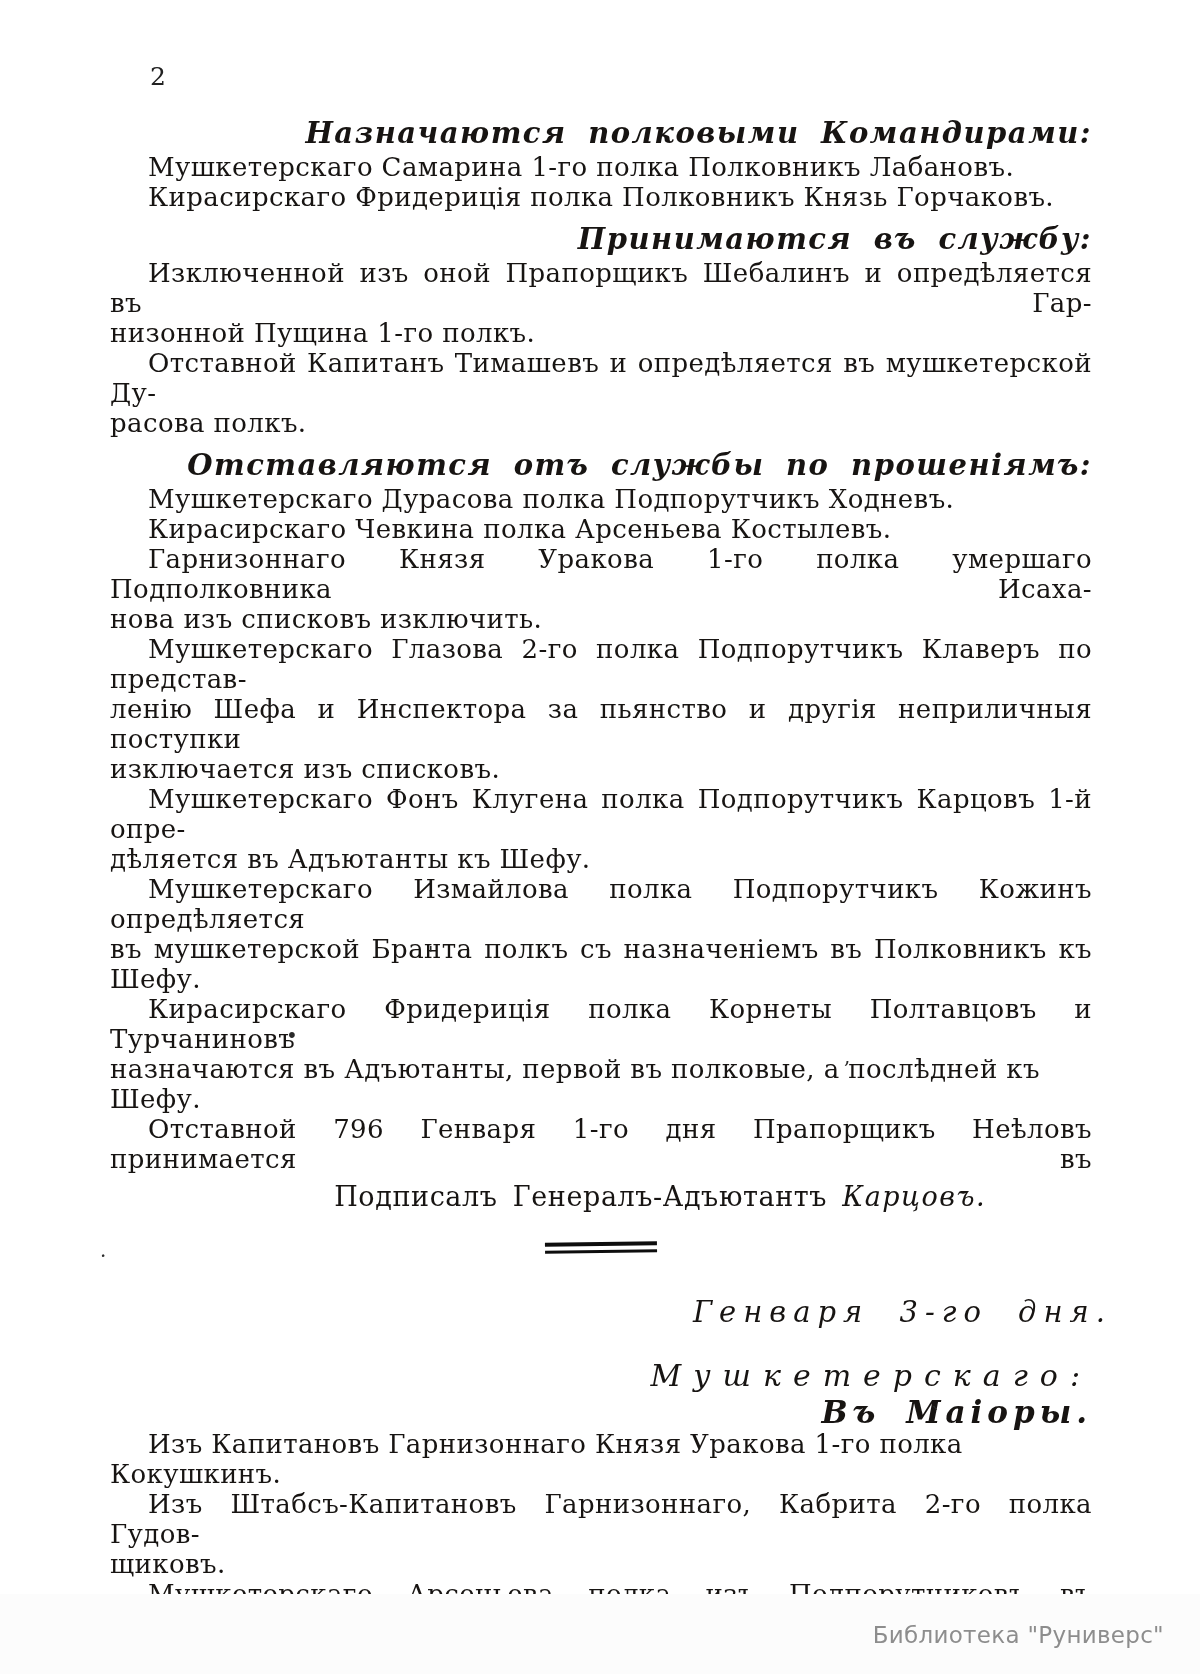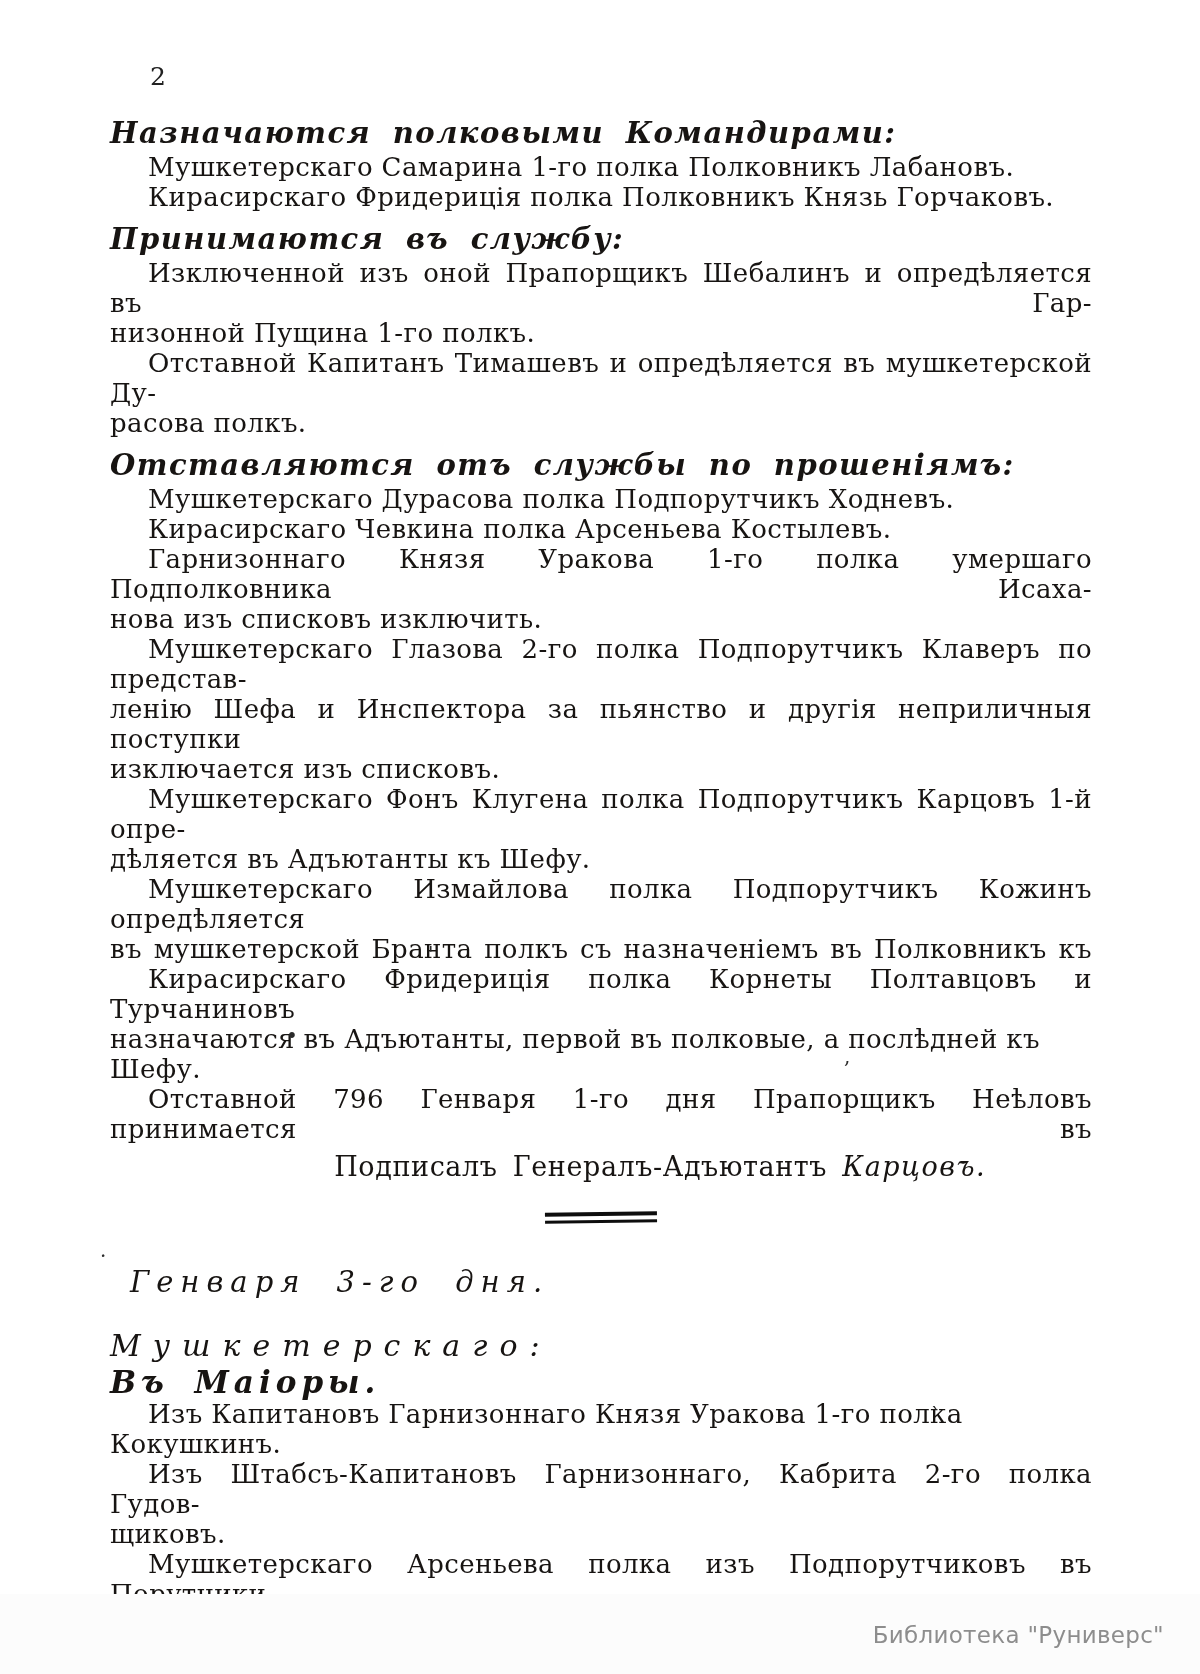--- a/index.html
+++ b/index.html
@@ -13,21 +13,21 @@
   }
   .page-number{
     position:absolute;left:150px;top:62px;
     font-size:25px;color:#222;
   }
   .doc{
     position:absolute;left:110px;top:106px;width:982px;
     font-size:26px;line-height:30px;letter-spacing:.4px;
   }
   .h{
-    font-style:italic;text-align:left;
+    font-style:italic;text-align:right;
     line-height:38px;margin:8px 0 0;
   }
   .h-section{font-weight:bold;font-size:29px;letter-spacing:1.5px;word-spacing:10px;}
   .h-date{font-size:29px;letter-spacing:7px;word-spacing:14px;transform:translateX(20px);}
   .h-produces{font-size:30px;letter-spacing:12px;word-spacing:8px;margin-top:26px;}
   .h-rank{font-weight:bold;font-size:31px;letter-spacing:5px;word-spacing:10px;line-height:34px;margin-top:0;}
   .para{margin:0;}
   .para .line{min-height:30px;}
   .para .line:first-child{text-indent:38px;}
   .para .line.fill{text-align:justify;text-align-last:justify;}
@@ -91,20 +91,21 @@
         <div class="line fill">ленію Шефа и Инспектора за пьянство и другія неприличныя поступки</div>
         <div class="line">изключается изъ списковъ.</div>
       </div>
       <div class="para">
         <div class="line fill">Мушкетерскаго Фонъ Клугена полка Подпорутчикъ Карцовъ 1-й опре-</div>
         <div class="line">дѣляется въ Адъютанты къ Шефу.</div>
       </div>
       <div class="para">
         <div class="line fill">Мушкетерскаго Измайлова полка Подпорутчикъ Кожинъ опредѣляется</div>
         <div class="line fill">въ мушкетерской Бранта полкъ съ назначеніемъ въ Полковникъ къ</div>
+        <div class="line">Шефу.</div>
       </div>
       <div class="para">
         <div class="line fill">Кирасирскаго Фридериція полка Корнеты Полтавцовъ и Турчаниновъ</div>
         <div class="line">назначаются въ Адъютанты, первой въ полковые, а послѣдней къ Шефу.</div>
       </div>
       <div class="para">
         <div class="line fill">Отставной 796 Генваря 1-го дня Прапорщикъ Неѣловъ принимается въ</div>
       </div>
       <div class="signature"><span>Подписалъ Генералъ-Адъютантъ </span><span class="sig-name">Карцовъ.</span></div>
       <div class="divider"></div>

